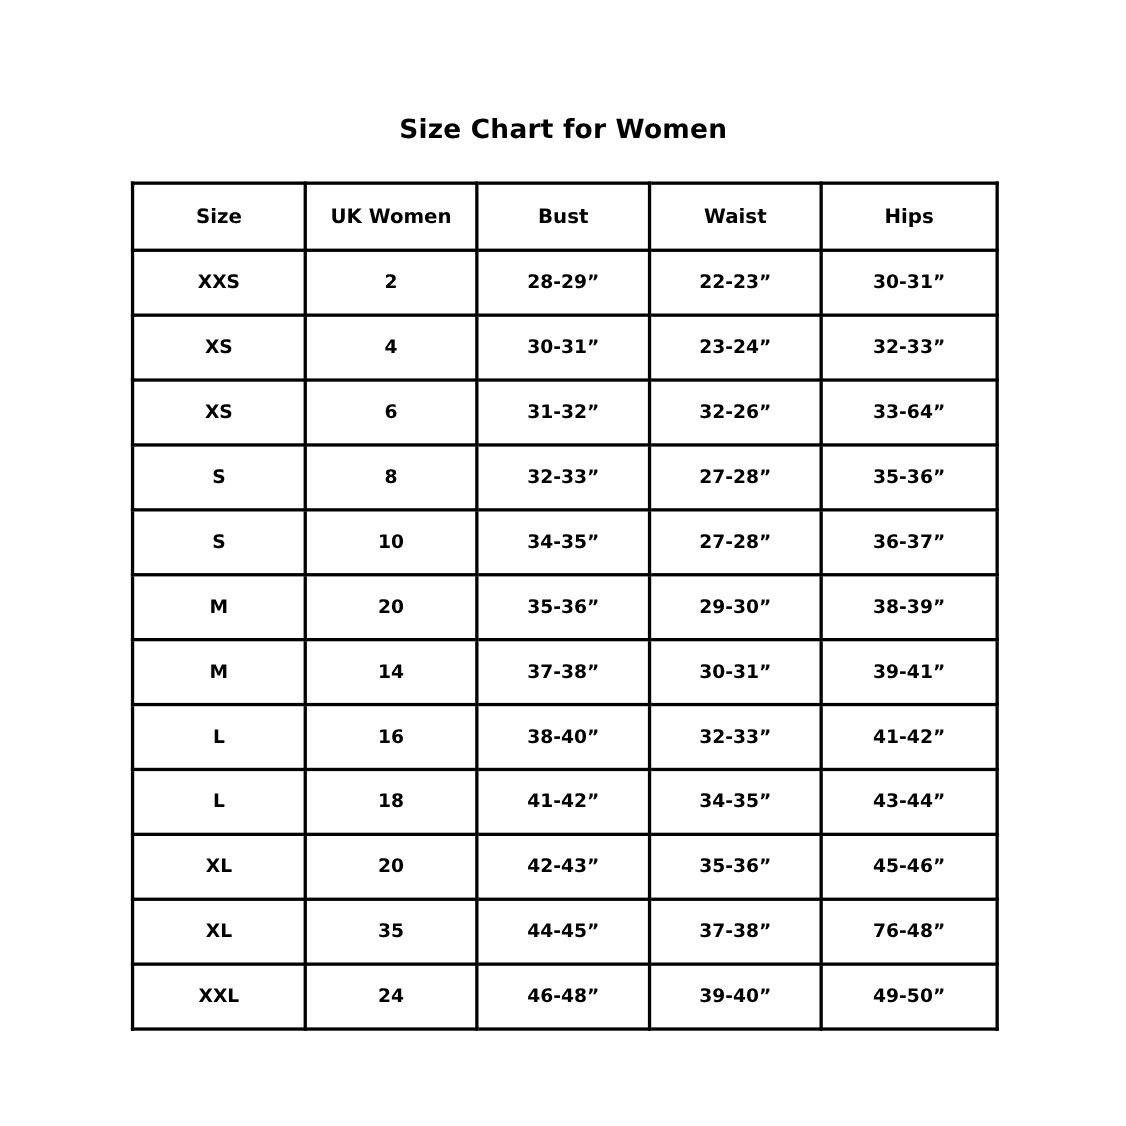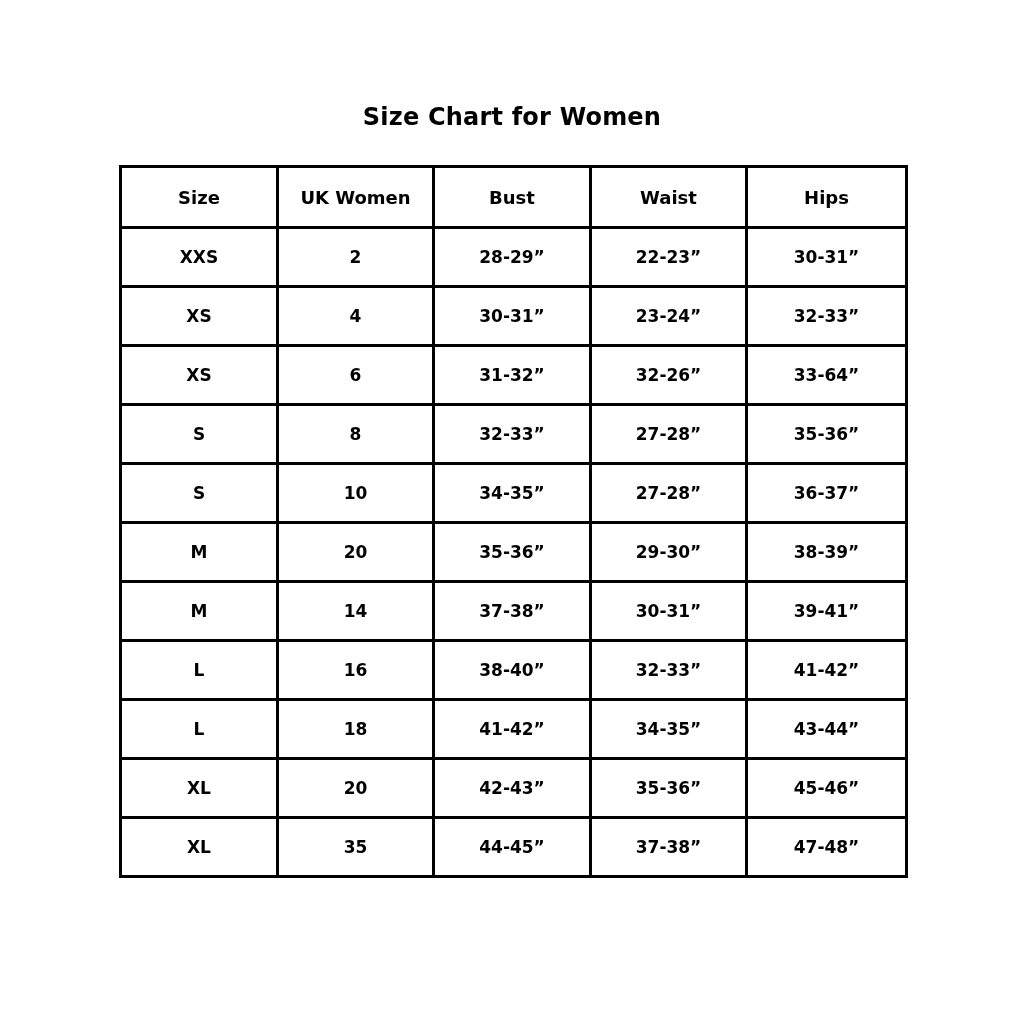--- a/index.html
+++ b/index.html
@@ -155,19 +155,26 @@
           <td>20</td>
           <td>42-43”</td>
           <td>35-36”</td>
           <td>45-46”</td>
         </tr>
         <tr>
           <td>XL</td>
           <td>35</td>
           <td>44-45”</td>
           <td>37-38”</td>
-          <td>47-48”</td>
+          <td>76-48”</td>
+        </tr>
+        <tr>
+          <td>XXL</td>
+          <td>24</td>
+          <td>46-48”</td>
+          <td>39-40”</td>
+          <td>49-50”</td>
         </tr>
       </tbody>
     </table>
   </div>
 
 </div>
 
 </body></html>

